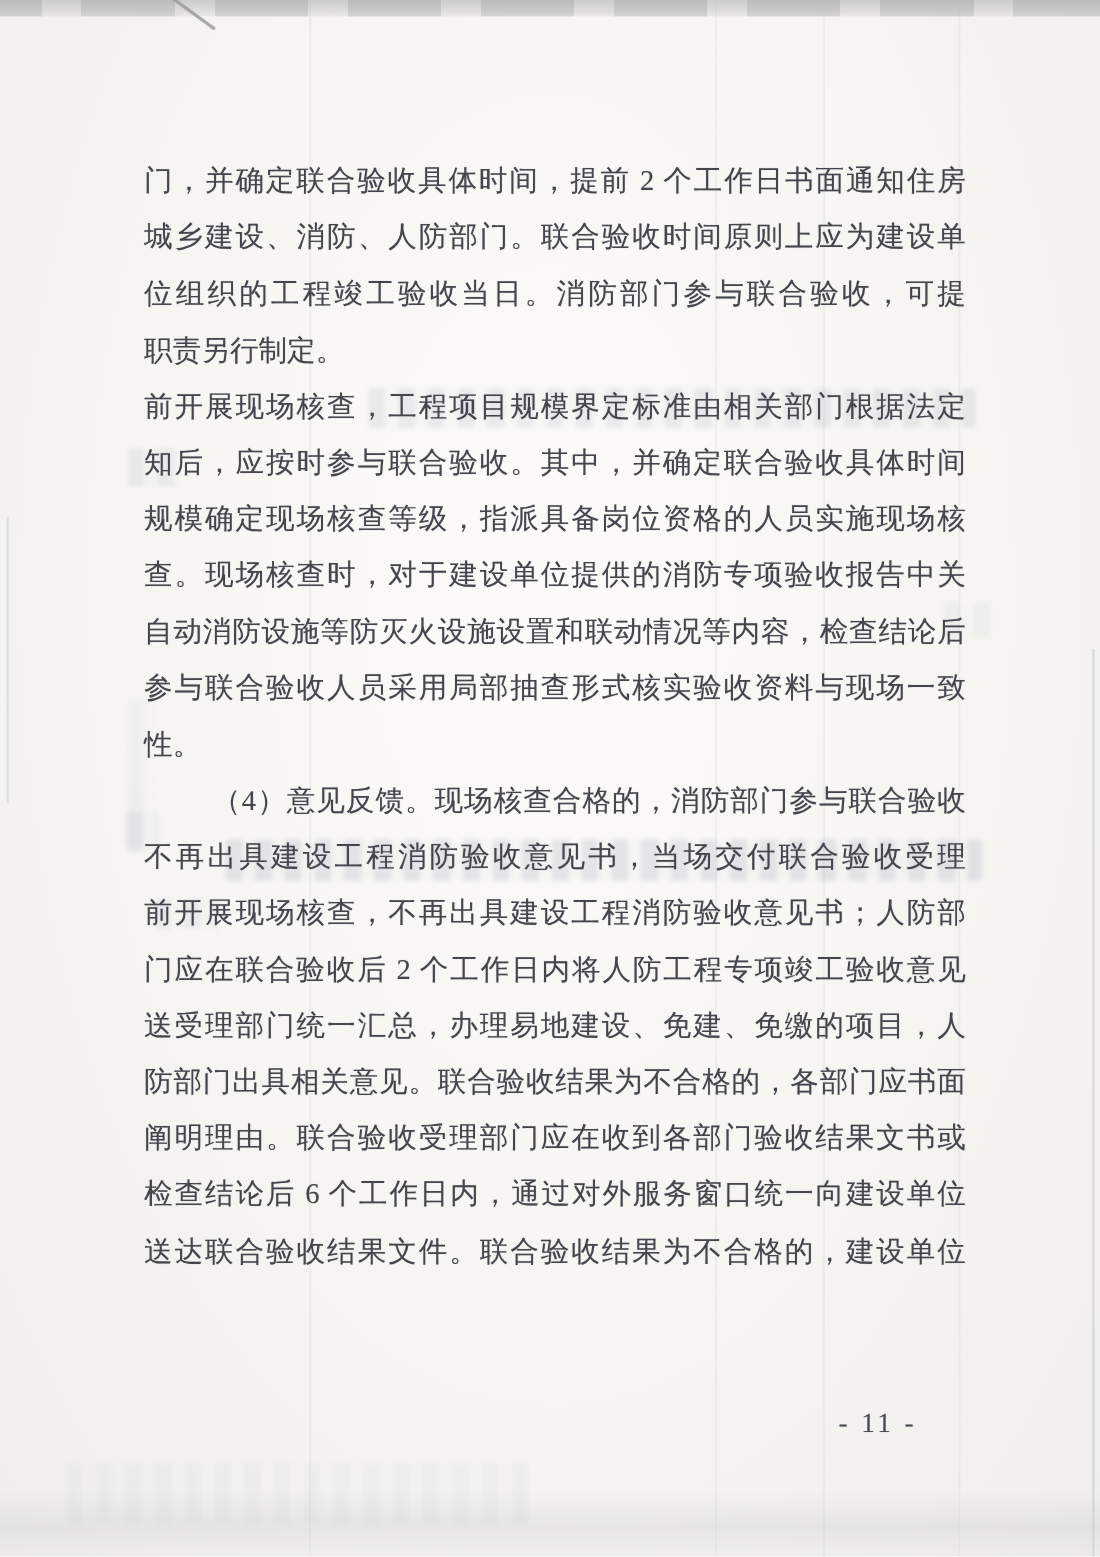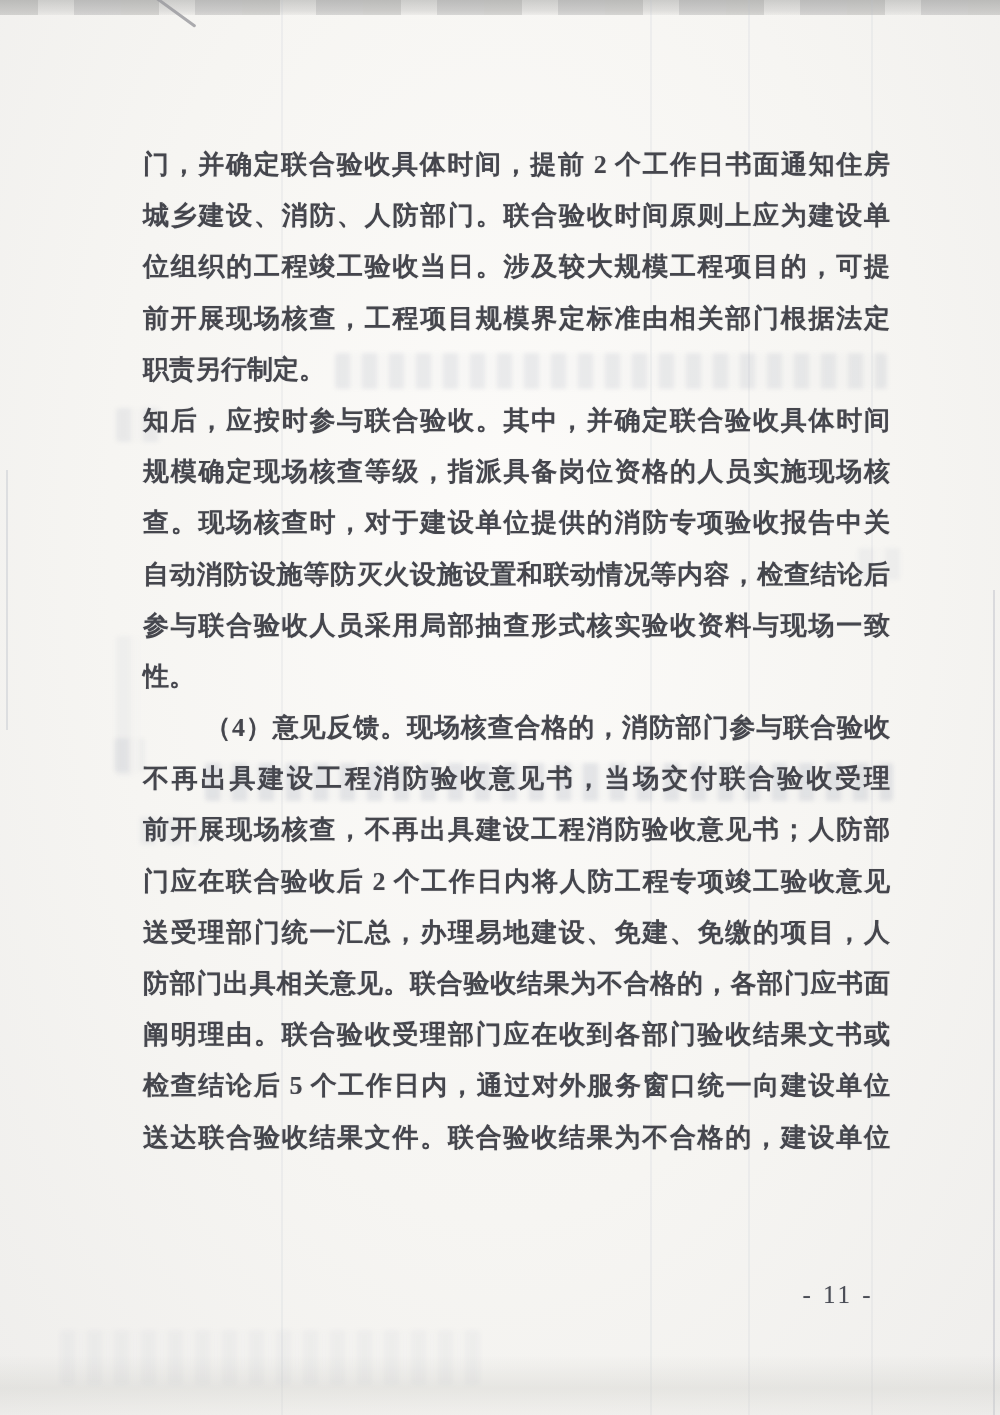--- a/index.html
+++ b/index.html
@@ -60,35 +60,35 @@
   .sm-2 { left: 205px; top: 763px; width: 688px; height: 38px; opacity: 0.72; }
   .sm-3 { left: 116px; top: 408px; width: 46px;  height: 34px; opacity: 0.45; }
   .sm-4 { left: 114px; top: 738px; width: 30px;  height: 34px; opacity: 0.45; }
   .sm-5 { left: 140px; top: 817px; width: 58px;  height: 28px; opacity: 0.40; }
   .sm-6 { left: 858px; top: 548px; width: 42px;  height: 32px; opacity: 0.30; }
   .sm-7 { left: 116px; top: 636px; width: 24px;  height: 140px; opacity: 0.25; }
   .sm-8 { left: 60px;  top: 1330px; width: 420px; height: 55px; opacity: 0.22; }
 
   
   .text-block {
-    position: absolute; left: 143px; top: 139px; width: 747px; font-weight: bold;
+    position: absolute; left: 131px; top: 139px; width: 747px;
   }
   .text-line {
     height: 51.2px; line-height: 51.2px;
     font-size: 26px; letter-spacing: 0;
     color: #45464d;
     text-shadow: 0 0 1px rgba(90,92,100,0.35);
     text-align: justify; text-align-last: justify;
     white-space: nowrap;
   }
   .para-start { padding-left: 62px; }
   .para-end { text-align-last: left; }
 
   .page-number {
-    position: absolute; left: 778px; top: 1281px; width: 120px;
+    position: absolute; left: 738px; top: 1281px; width: 120px;
     font-size: 25px; color: #4a4c55; letter-spacing: 3px;
     text-align: center;
     text-shadow: 0 0 1px rgba(90,92,100,0.3);
   }
 </style>
 </head>
 <body>
 
 <div class="top-band"></div>
 <div class="corner-tick"></div>
@@ -105,33 +105,33 @@
 <div class="smudge sm-3"></div>
 <div class="smudge sm-4"></div>
 <div class="smudge sm-5"></div>
 <div class="smudge sm-6"></div>
 <div class="smudge sm-7"></div>
 <div class="smudge sm-8"></div>
 
 <div class="text-block" id="text-block">
     <div class="text-line">门，并确定联合验收具体时间，提前 2 个工作日书面通知住房</div>
     <div class="text-line">城乡建设、消防、人防部门。联合验收时间原则上应为建设单</div>
-    <div class="text-line">位组织的工程竣工验收当日。涉及较大规模工程项目的，可提</div>
+    <div class="text-line">位组织的工程竣工验收当日。消防部门参与联合验收，可提</div>
+    <div class="text-line para-end">职责另行制定。</div>
     <div class="text-line">前开展现场核查，工程项目规模界定标准由相关部门根据法定</div>
-    <div class="text-line para-end">职责另行制定。</div>
     <div class="text-line">知后，应按时参与联合验收。其中，并确定联合验收具体时间</div>
     <div class="text-line">规模确定现场核查等级，指派具备岗位资格的人员实施现场核</div>
     <div class="text-line">查。现场核查时，对于建设单位提供的消防专项验收报告中关</div>
     <div class="text-line">自动消防设施等防灭火设施设置和联动情况等内容，检查结论后</div>
     <div class="text-line">参与联合验收人员采用局部抽查形式核实验收资料与现场一致</div>
     <div class="text-line para-end">性。</div>
     <div class="text-line para-start">（4）意见反馈。现场核查合格的，消防部门参与联合验收</div>
     <div class="text-line">不再出具建设工程消防验收意见书，当场交付联合验收受理</div>
     <div class="text-line">前开展现场核查，不再出具建设工程消防验收意见书；人防部</div>
     <div class="text-line">门应在联合验收后 2 个工作日内将人防工程专项竣工验收意见</div>
     <div class="text-line">送受理部门统一汇总，办理易地建设、免建、免缴的项目，人</div>
     <div class="text-line">防部门出具相关意见。联合验收结果为不合格的，各部门应书面</div>
     <div class="text-line">阐明理由。联合验收受理部门应在收到各部门验收结果文书或</div>
-    <div class="text-line">检查结论后 5 个工作日内，通过对外服务窗口统一向建设单位</div>
+    <div class="text-line">检查结论后 6 个工作日内，通过对外服务窗口统一向建设单位</div>
     <div class="text-line">送达联合验收结果文件。联合验收结果为不合格的，建设单位</div>
   </div>
 
 <div class="page-number">- 11 -</div>
 
 </body></html>

